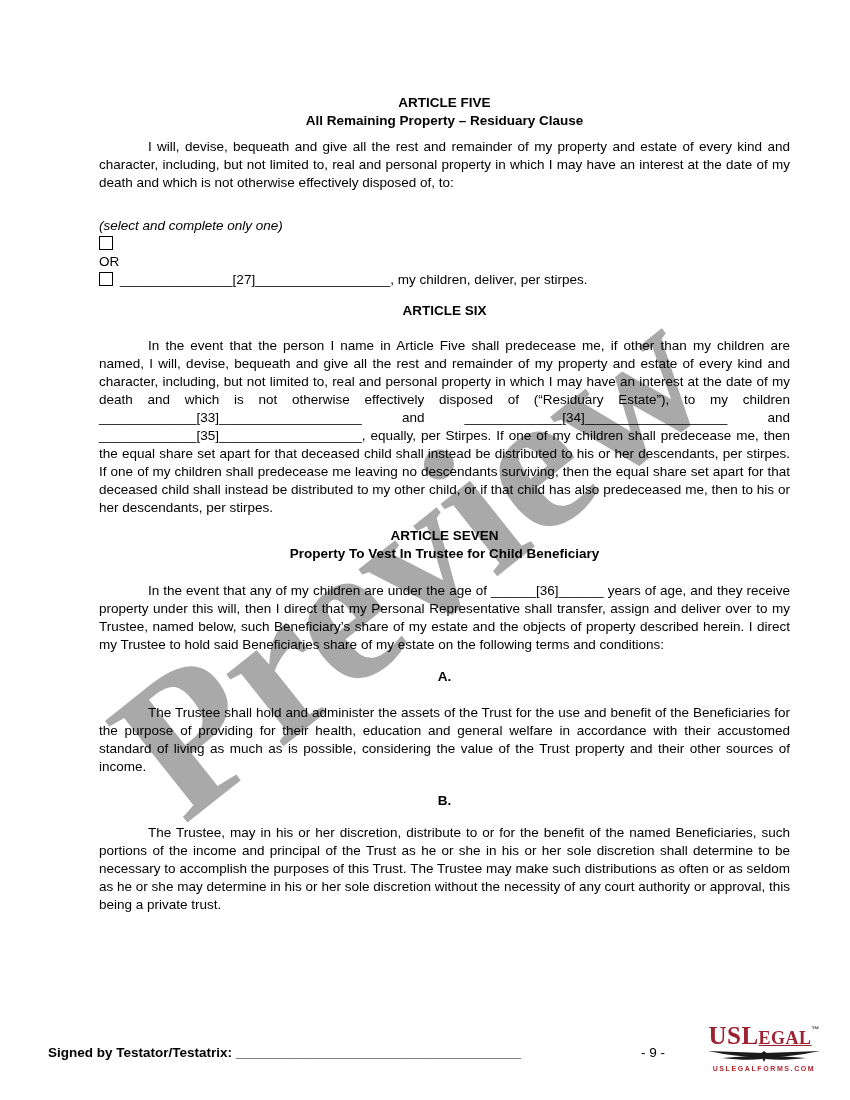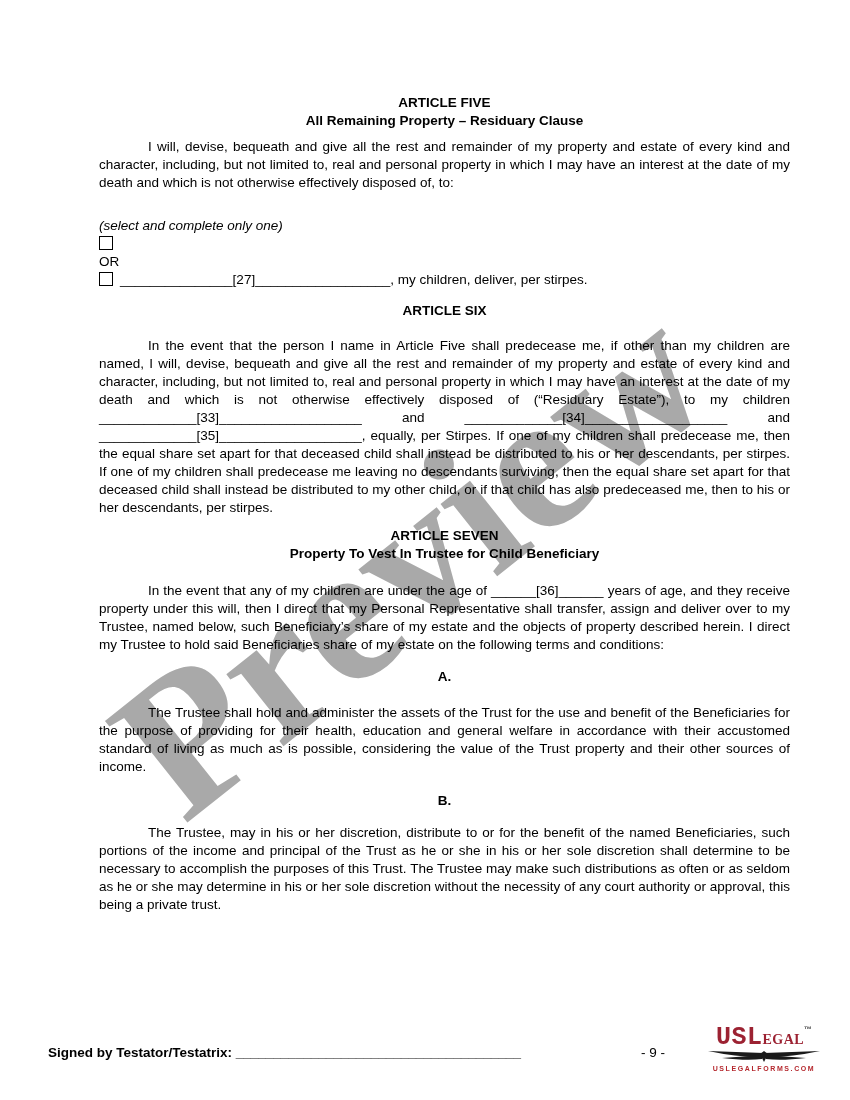--- a/index.html
+++ b/index.html
@@ -77,22 +77,22 @@
     text-align: center;
     line-height: normal;
   }
   .logo-word {
     font-family: "Liberation Serif", serif;
     font-weight: bold;
     color: #9c2232;
     white-space: nowrap;
     line-height: 24px;
   }
-  .logo-word .big { font-size: 25px; letter-spacing: 0.5px; font-family: Liberation Mono, monospace; }
-  .logo-word .small { font-size: 14px; letter-spacing: 0.5px; }
+  .logo-word .big { font-size: 25px; letter-spacing: 0.5px; }
+  .logo-word .small { font-size: 18px; letter-spacing: 0.5px; text-decoration: underline; }
   .logo-word .tm { font-size: 8px; color: #444; vertical-align: 12px; font-family: "Liberation Sans", sans-serif; }
   .logo-wings { display: block; margin: -2px auto 0 auto; }
   .logo-site {
     font-size: 7px;
     font-weight: bold;
     letter-spacing: 1.6px;
     color: #b5282e;
     margin-top: 1px;
     font-family: "Liberation Sans", sans-serif;
   }

